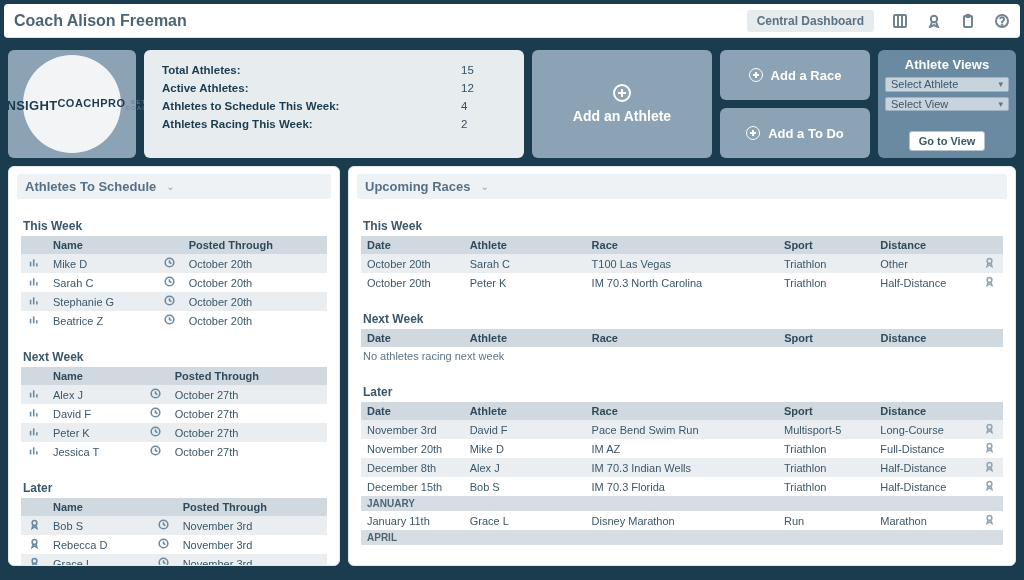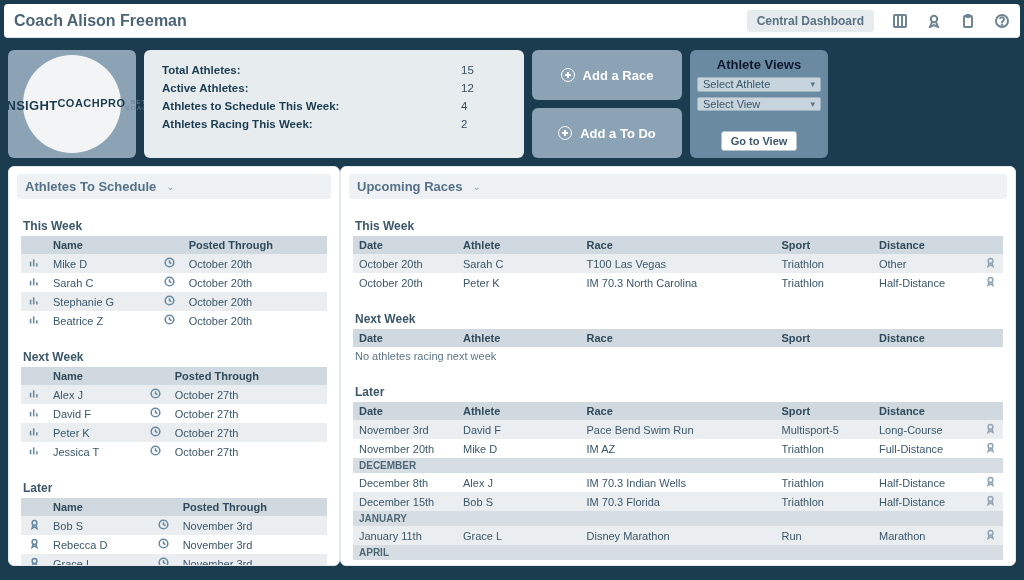--- a/index.html
+++ b/index.html
@@ -74,27 +74,27 @@
   .plus::before,.plus::after{content:"";position:absolute;background:#fff;}
   .plus::before{left:50%;top:3px;bottom:3px;width:2px;transform:translateX(-50%);}
   .plus::after{top:50%;left:3px;right:3px;height:2px;transform:translateY(-50%);}
   .stack2{flex:0 0 150px;display:flex;flex-direction:column;gap:8px;}
   .btn-half{flex:1;background:var(--steel);border-radius:6px;display:flex;align-items:center;justify-content:center;gap:8px;color:#fff;font-weight:700;font-size:13px;}
   .btn-half .plus{width:14px;height:14px;border-width:1.7px;}
   .views{
     flex:0 0 138px;height:108px;background:var(--steel-dk);border-radius:6px;
     display:flex;flex-direction:column;align-items:center;gap:5px;padding:7px;
   }
-  .views .hd{color:#0f172a;font-weight:700;font-size:13px;}
+  .views .hd{color:#ffffff;font-weight:700;font-size:13px;}
   .sel{width:100%;height:33px;background:#c7d4dd;border:1px solid #9fb3c1;border-radius:2px;font-size:11px;color:#39566a;display:flex;align-items:center;justify-content:space-between;padding:0 5px;}
   .sel .car{font-size:9px;color:#5d7586;}
   .gobtn{background:#fff;color:#3b5769;border:1px solid #b7c4cd;border-radius:3px;padding:3px 9px;font-size:11px;font-weight:600;margin-top:15px;}
 
   
-  .lower{display:flex;padding:0 8px 8px 8px;height:408px;}
+  .lower{display:flex;gap:8px;padding:0 8px 8px 8px;height:408px;}
   .panel{background:#fff;border-radius:6px;border:1px solid #e3e9ec;padding:10px 12px 8px 12px;overflow:hidden;position:relative;}
   .panel.left{flex:0 0 332px;}
   .panel.right{flex:1;}
 
   .panel-head{display:flex;align-items:center;gap:10px;background:#eef2f5;border-radius:3px;padding:5px 8px;margin:-3px -4px 6px -4px;}
   .panel-head .t{color:#567087;font-weight:700;font-size:13px;}
   .panel-head .chev{font-size:10px;color:#90a3b1;}
 
   .sect{margin-top:20px;}
   .sect-title{font-weight:700;color:#3b5769;font-size:12px;margin:6px 0 3px 2px;}
@@ -211,20 +211,24 @@
             <td>Athletes to Schedule This Week:</td>
             <td>4</td>
           </tr>
       <tr>
             <td>Athletes Racing This Week:</td>
             <td>2</td>
           </tr>
     </tbody>
       </table>
   </div>
+  <div class="btn-big">
+    <span class="plus"></span>
+    <span>Add an Athlete</span>
+  </div>
   <div class="stack2">
     <div class="btn-half">
       <span class="plus"></span>
       <span>Add a Race</span>
     </div>
     <div class="btn-half">
       <span class="plus"></span>
       <span>Add a To Do</span>
     </div>
   </div>
@@ -564,23 +568,20 @@
               <td>IM AZ</td>
               <td>Triathlon</td>
               <td>Full-Distance</td>
               <td class="ic-cell medal-cell"><span class="ic-small">
                   <svg viewBox="0 0 14 14">
                     <use href="#i-medal2"></use>
                   </svg>
                 </span></td>
             </tr>
         <tr>
-              <td colspan="6" class="month">DECEMBER</td>
-            </tr>
-        <tr>
               <td>December 8th</td>
               <td>Alex J</td>
               <td>IM 70.3 Indian Wells</td>
               <td>Triathlon</td>
               <td>Half-Distance</td>
               <td class="ic-cell medal-cell"><span class="ic-small">
                   <svg viewBox="0 0 14 14">
                     <use href="#i-medal2"></use>
                   </svg>
                 </span></td>

